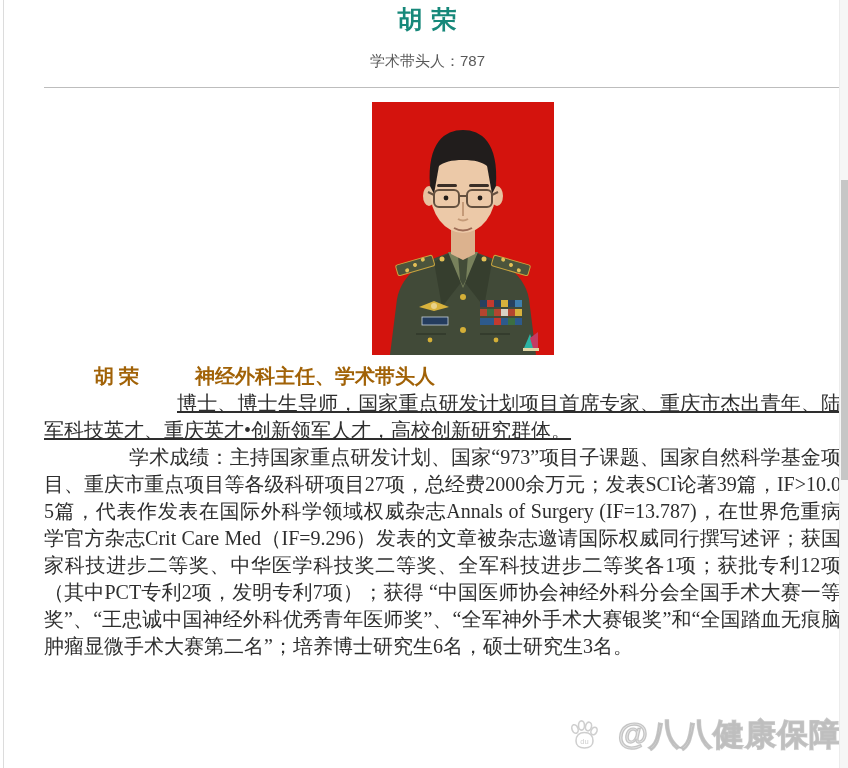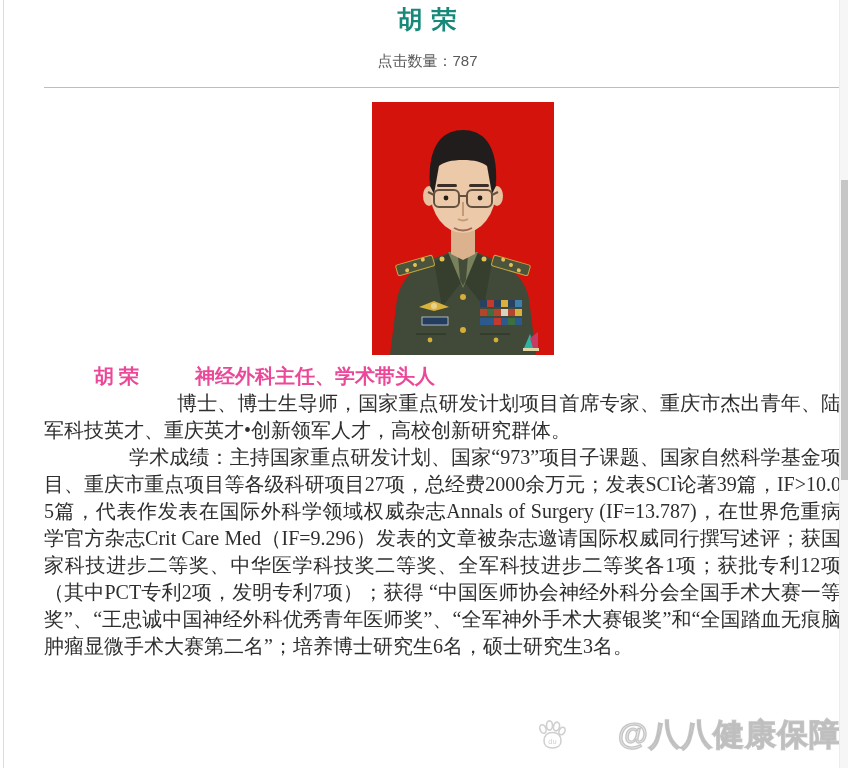--- a/index.html
+++ b/index.html
@@ -54,45 +54,44 @@
   .bio {
     margin-top: 8px;
     font-family: "Liberation Serif", "DejaVu Serif", serif;
     font-size: 20px;
     line-height: 27px;
     color: #2e2e2e;
     text-align: justify;
   }
   .bio-heading {
     font-weight: bold;
-    color: #ec4899;
+    color: #a16207;
     text-indent: 50px;
   }
   .bio-heading .name-gap { display: inline-block; width: 56px; }
-  .para-lead   { text-indent: 133px; }
+  .para-lead   { text-indent: 133px; text-decoration: underline; }
   .para-normal { text-indent: 85px; }
   
   .watermark {
     position: absolute;
     right: 10px;
     top: 714px;
     display: flex;
     align-items: center;
-    gap: 2px;
+    gap: 16px;
     pointer-events: none;
   }
   .watermark-text {
     font-size: 31px;
     font-weight: bold;
     letter-spacing: 1px;
     color: rgba(255,255,255,0.18);
     -webkit-text-stroke: 1.2px rgba(160,160,160,0.55);
     text-shadow: 0 0 1px rgba(170,170,170,0.4);
     font-family: "Liberation Sans", "DejaVu Sans", sans-serif;
-    margin-left: 46px;
   }
   .watermark svg { opacity: 0.55; }
   
   .scrollbar {
     position: absolute;
     top: 0; right: 0;
     width: 12px; height: 768px;
     background: #f6f6f6;
     border-left: 1px solid #ececec;
   }
@@ -105,21 +104,21 @@
   }
 </style>
 </head>
 <body>
 
 <div class="page">
 
   <h1 class="page-title">胡 荣</h1>
 
   <div class="meta-bar">
-    <span><span>点击数量：</span><span>787</span></span>
+    <span><span>学术带头人：</span><span>787</span></span>
   </div>
 
   <hr class="divider">
 
   <div class="content">
 
     <div class="photo-wrap">
       <svg width="182" height="253" viewBox="0 0 182 253" xmlns="http://www.w3.org/2000/svg">
 
         <rect x="0" y="0" width="182" height="253" fill="#d9140e"></rect>

